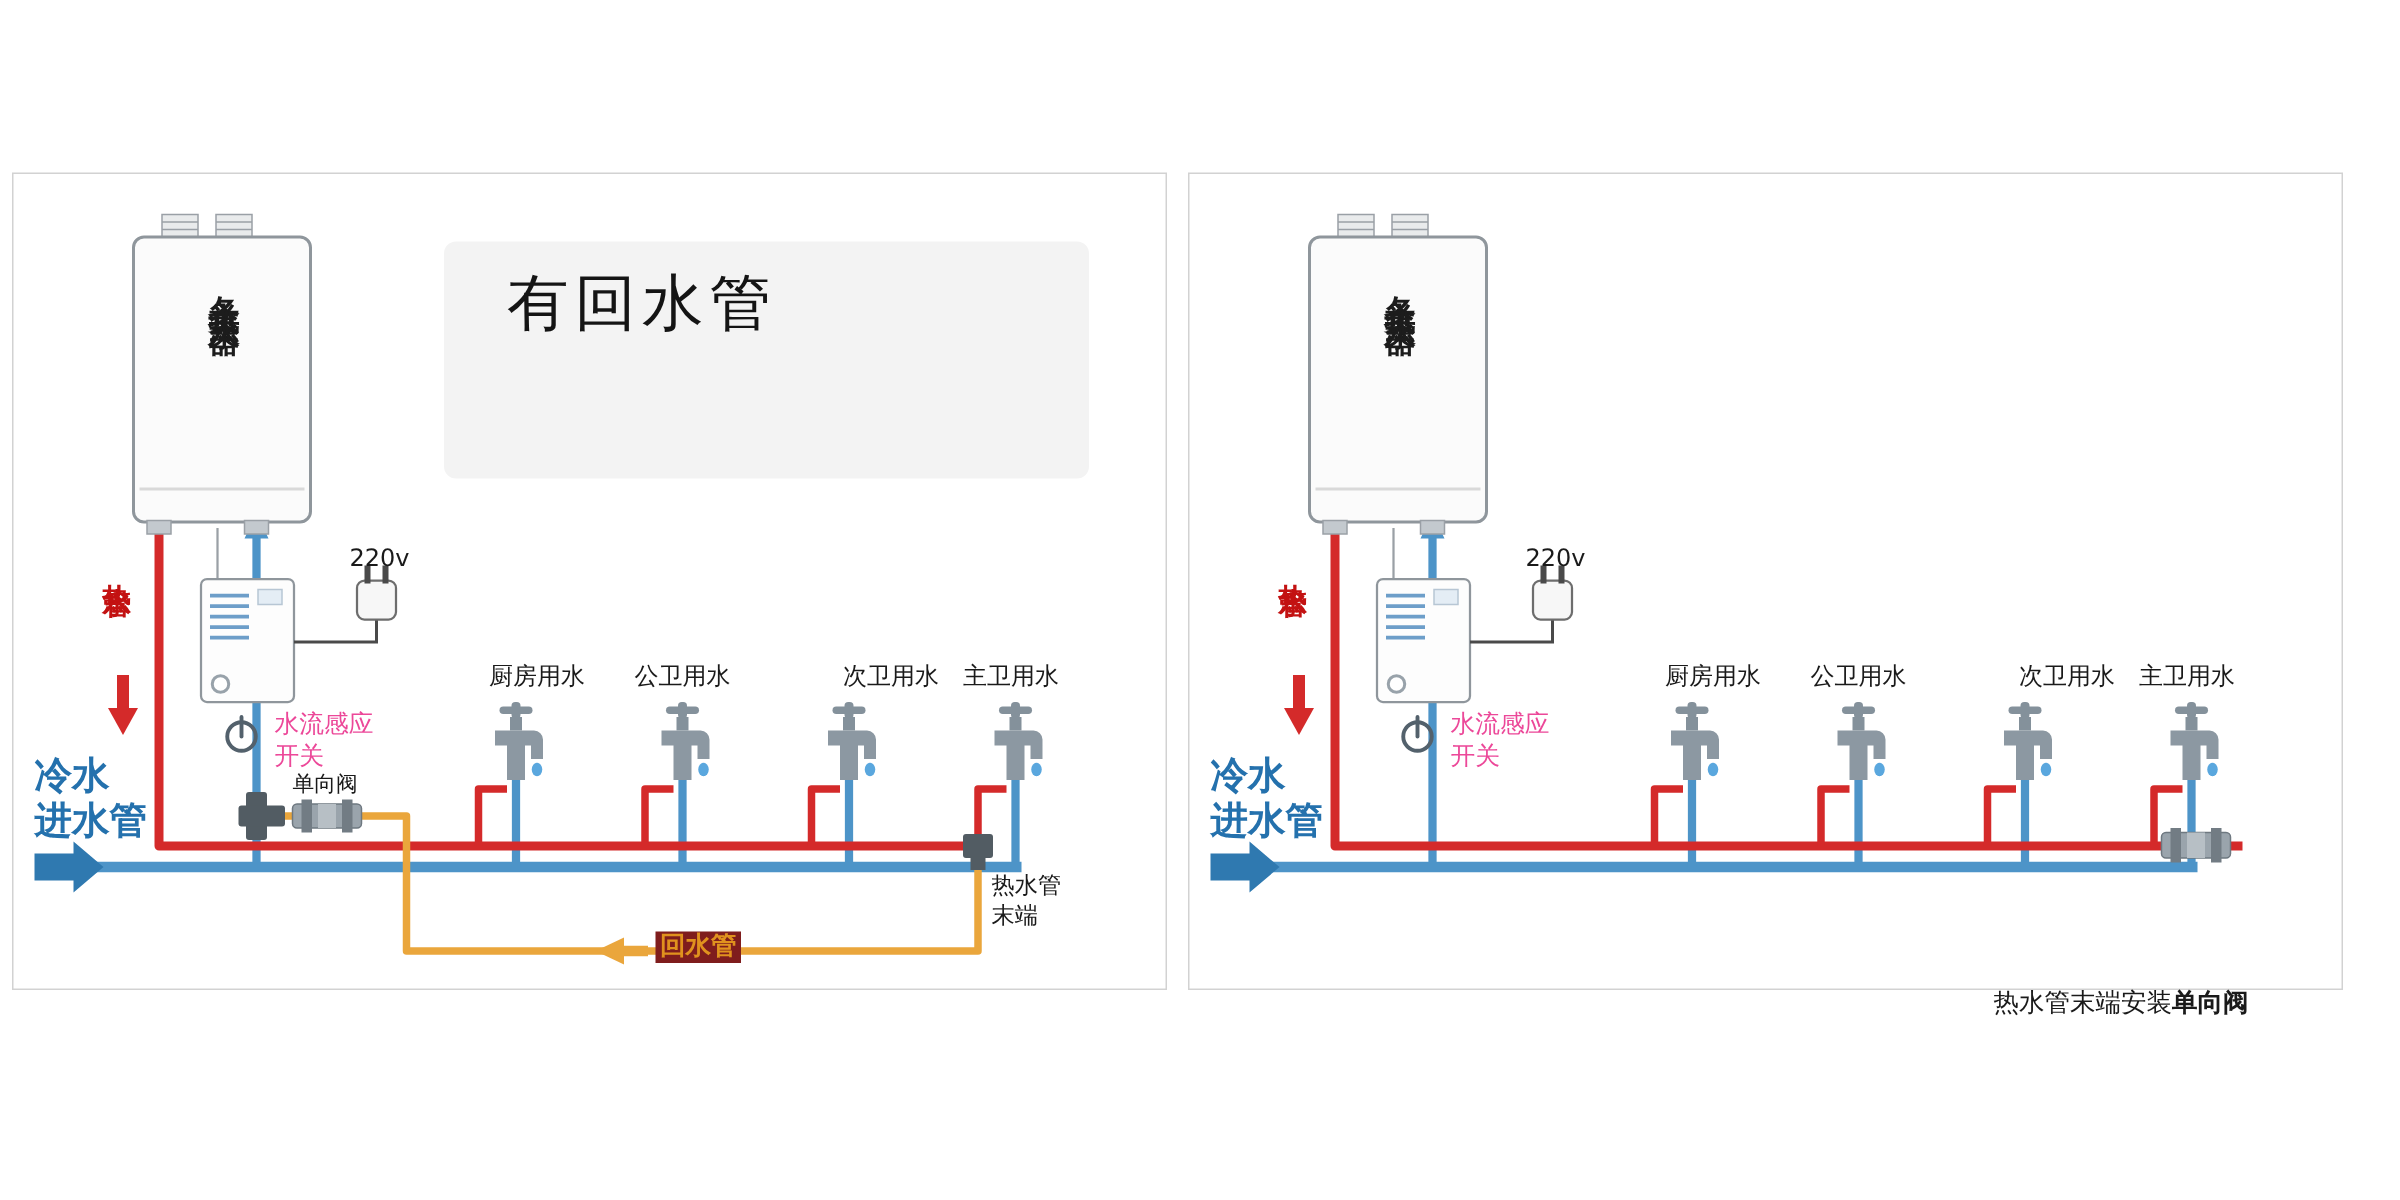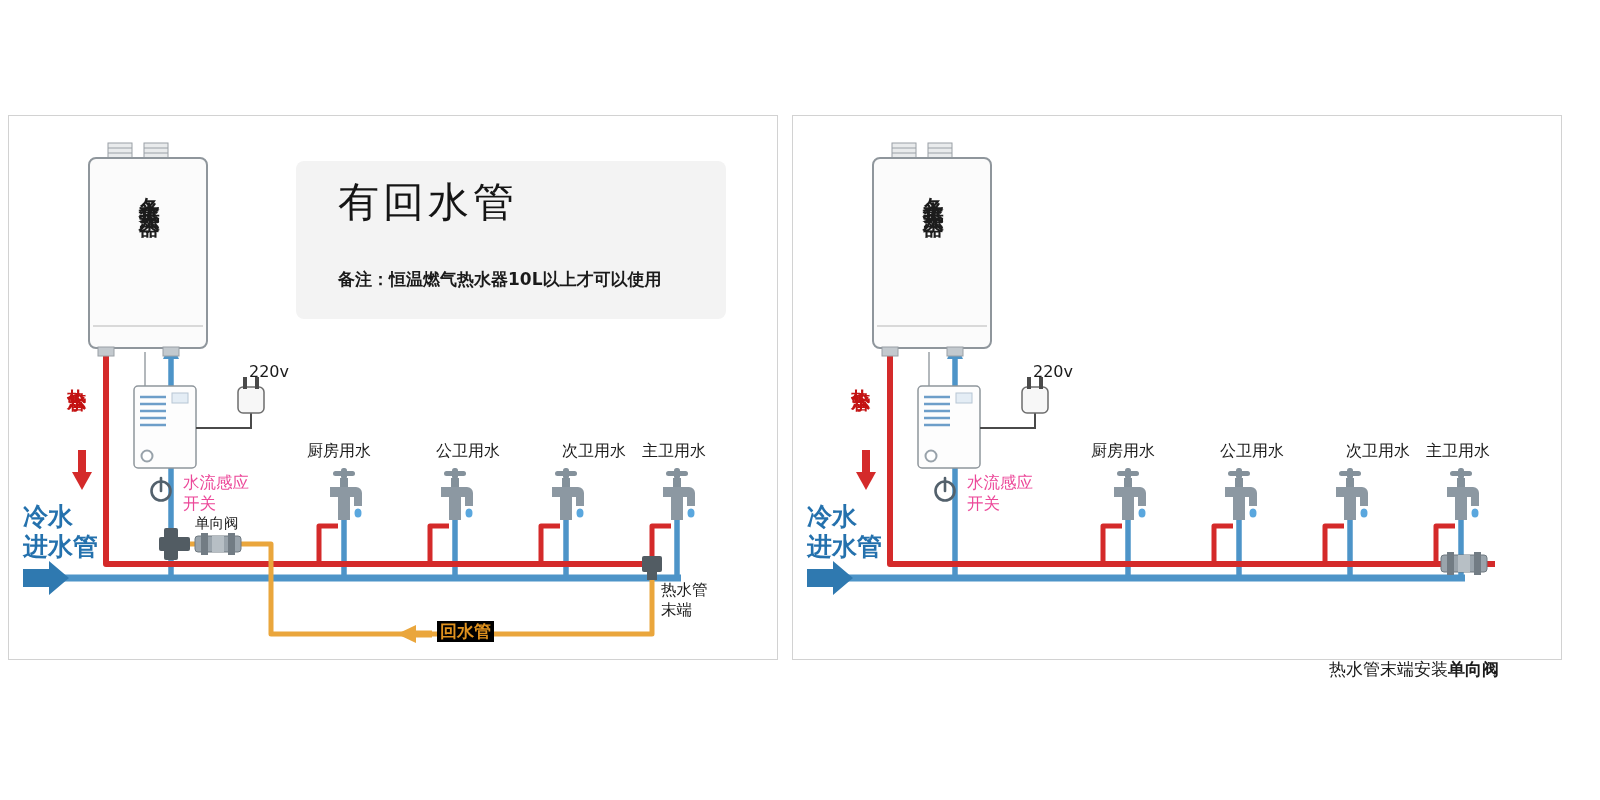--- a/index.html
+++ b/index.html
@@ -17,28 +17,28 @@
   #panel-right { left:792px; }
   .panel svg { position:absolute; left:0; top:0; width:770px; height:545px; }
 
   .label { position:absolute; line-height:1.25; white-space:nowrap; }
   .v { writing-mode:vertical-rl; text-orientation:upright; }
 
   .heater-label { left:127px; top:64px; font-size:21px; font-weight:600; letter-spacing:5px; color:#1c1c1c; }
   .title-block { position:absolute; left:287px; top:45px; width:430px; height:158px; background:#f3f3f3; border-radius:8px; }
   .main-title { left:42px; top:16px; font-size:41px; letter-spacing:4px; color:#141414; font-weight:500; }
   .note-text  { left:42px; top:108px; font-size:17px; font-weight:bold; color:#1a1a1a; }
-  .voltage-label { left:240px; top:246px; font-size:16px; color:#1a1a1a; }
+  .voltage-label { left:224px; top:246px; font-size:16px; color:#1a1a1a; }
   .hot-pipe-label { left:56px; top:258px; font-size:19px; font-weight:bold; color:#c31212; letter-spacing:2px; }
   .cold-pipe-label { left:14px; top:386px; font-size:25px; font-weight:bold; color:#2471ad; line-height:1.2; }
   .flow-sensor-label { left:174px; top:356px; font-size:16.5px; color:#ec4899; line-height:1.3; }
   .check-valve-label { left:186px; top:398px; font-size:14.5px; color:#1a1a1a; }
   .faucet-label { top:325px; width:90px; text-align:center; font-size:16px; color:#1a1a1a; }
-  .fl-0 { left:272px;text-align:right; } .fl-1 { left:401px;text-align:right; } .fl-2 { left:540px; } .fl-3 { left:620px; }
-  .return-pipe-label { left:428px; top:505px; font-size:17px; font-weight:bold; color:#e0921e; background:#000000; padding:0 3px; }
+  .fl-0 { left:304px; } .fl-1 { left:401px; } .fl-2 { left:540px; } .fl-3 { left:620px; }
+  .return-pipe-label { left:428px; top:505px; font-size:17px; font-weight:bold; color:#e0921e; background:#7f1d1d; padding:0 3px; }
   .hot-end-label { left:652px; top:464px; font-size:15.5px; color:#1a1a1a; line-height:1.3; }
   .end-note { left:536px; top:495px; font-size:17px; color:#1a1a1a;margin-top:48px; }
   .end-note b { font-weight:bold; }
 
   .p-cold   { stroke:var(--cold); stroke-width:7;   fill:none; }
   .p-cold-r { stroke:var(--cold); stroke-width:5.5; fill:none; }
   .p-hot    { stroke:var(--hot);  stroke-width:6;   fill:none; stroke-linejoin:round; }
   .p-hot-r  { stroke:var(--hot);  stroke-width:5;   fill:none; stroke-linejoin:round; }
   .p-return { stroke:var(--return); stroke-width:5; fill:none; stroke-linejoin:round; }
 </style>
@@ -140,21 +140,20 @@
     <use href="#faucet-l" x="311" y="352"></use>
     <use href="#faucet-l" x="422" y="352"></use>
     <use href="#faucet-l" x="533" y="352"></use>
     <use href="#faucet-l" x="644" y="352"></use>
   </svg>
 
   <div class="label v heater-label">各类热水器</div>
 
   <div class="title-block">
     <div class="label main-title">有回水管</div>
-    <div class="label note-text">备注：恒温燃气热水器10L以上才可以使用</div>
   </div>
 
   <div class="label voltage-label">220v</div>
   <div class="label v hot-pipe-label">热水管</div>
   <div class="label cold-pipe-label">
     <div>冷水</div>
     <div>进水管</div>
   </div>
   <div class="label flow-sensor-label">
     <div>水流感应</div>

